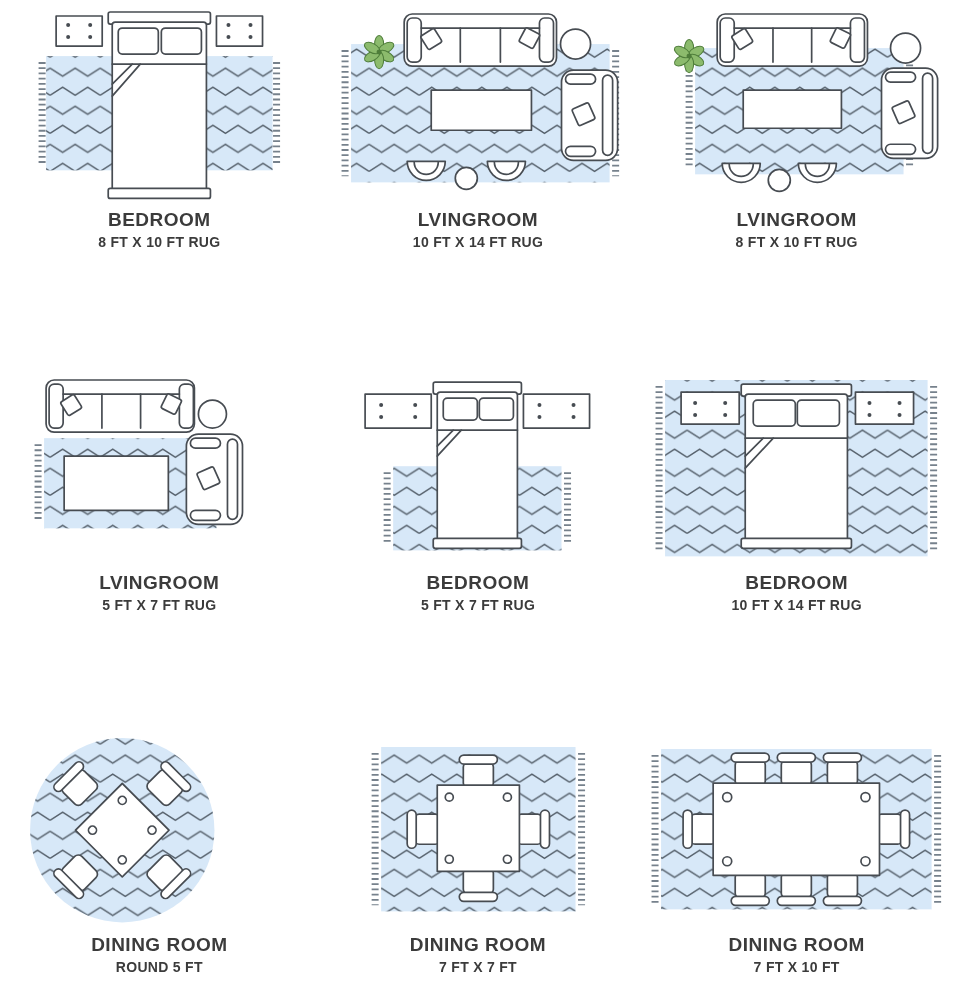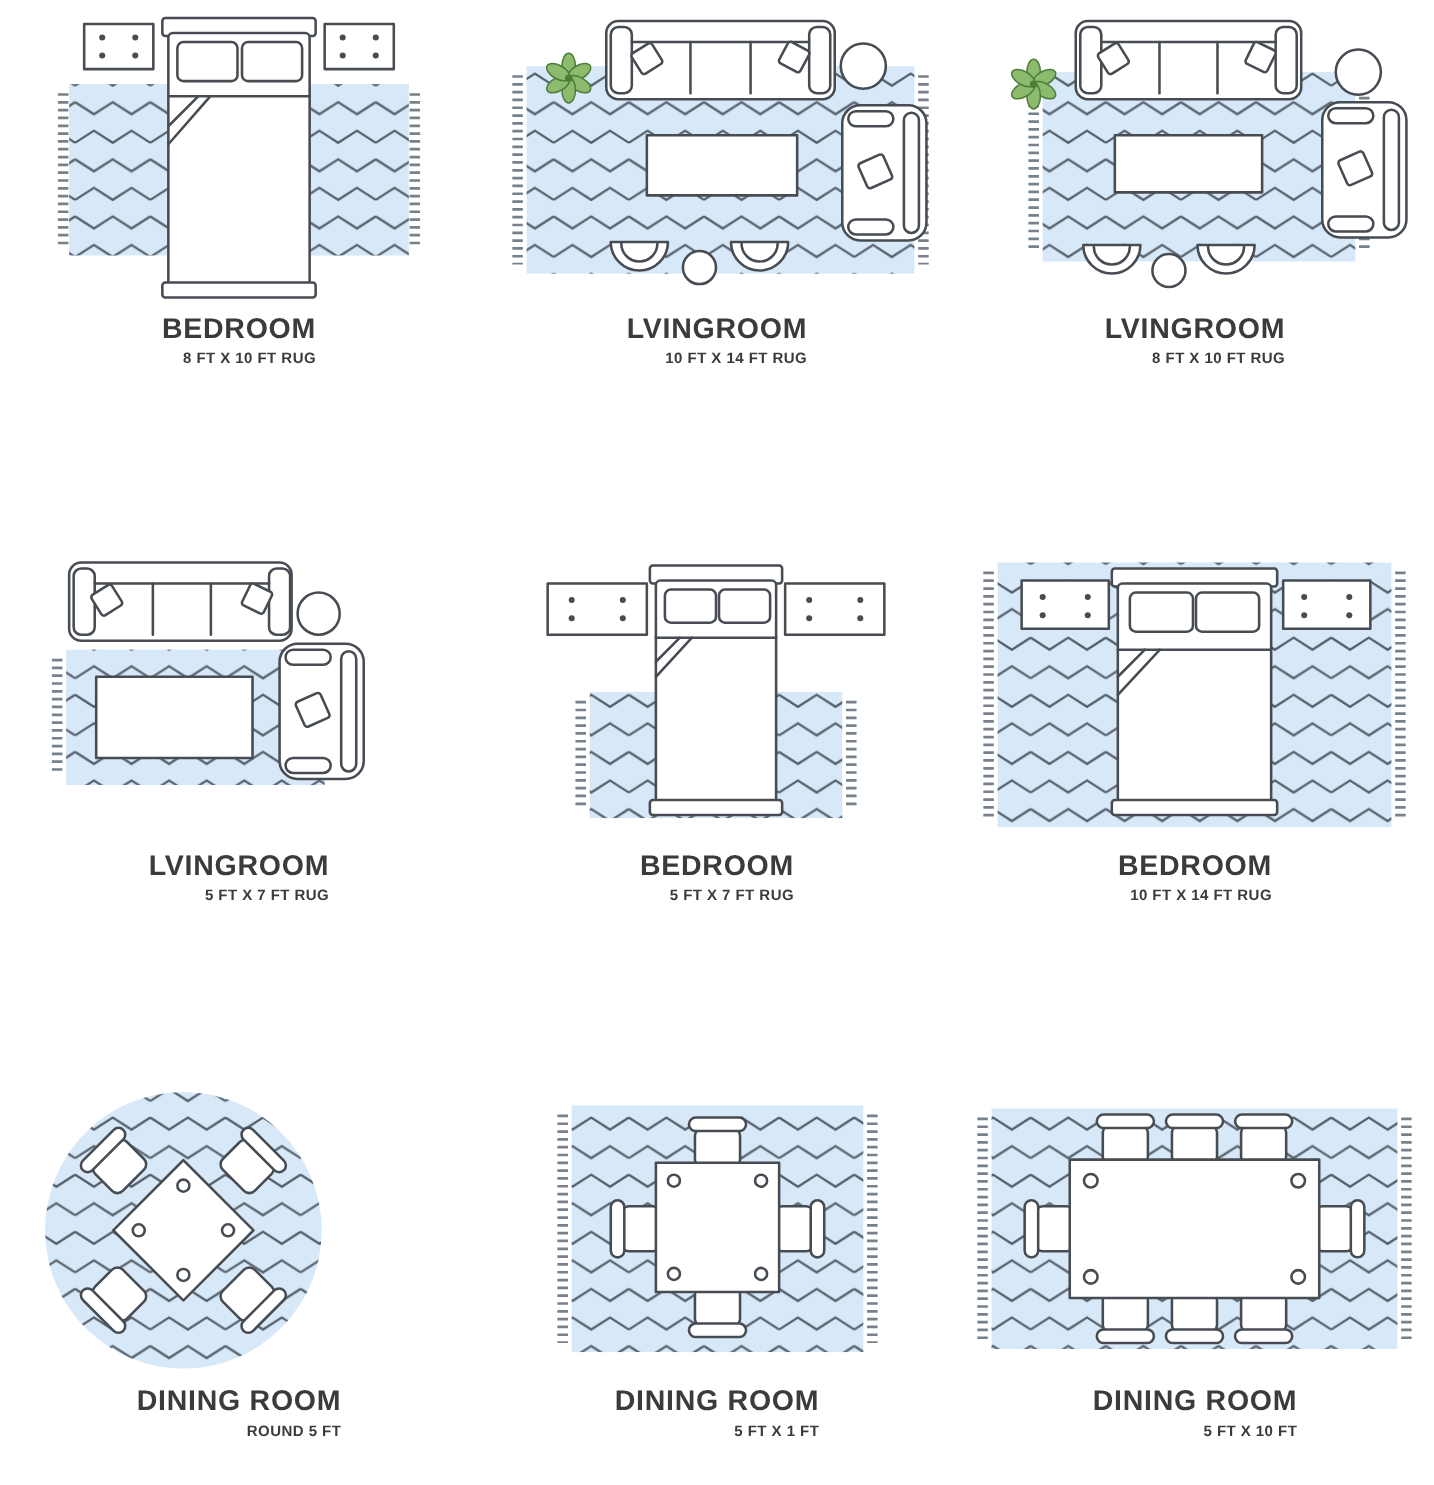--- a/index.html
+++ b/index.html
@@ -11,23 +11,23 @@
     overflow: hidden;
   }
   .grid {
     display: grid;
     grid-template-columns: repeat(3, 1fr);
     row-gap: 120px;
     padding-top: 8px;
   }
   .cell { display: flex; flex-direction: column; align-items: center; margin: 0; }
   .cell svg { width: 100%; height: auto; display: block; }
-  .caption { text-align: right; margin-top: 6px; }
+  .caption { text-align: center; margin-top: 6px; }
   .room-title { font-size: 19px; font-weight: 700; color: #3b3b3b; letter-spacing: .5px; }
-  .room-size  { font-size: 10px; font-weight: 700; color: #3b3b3b; letter-spacing: .3px; margin-top: 3px; }
+  .room-size  { font-size: 14px; font-weight: 700; color: #3b3b3b; letter-spacing: .3px; margin-top: 3px; }
 
   
   .rug { fill: #d7e8f8; }
   .zg  { fill: none; stroke: #55606b; stroke-width: 1.5; }
   .fr  { fill: none; stroke: #76818c; stroke-width: 7; stroke-dasharray: 1.8 3.4; }
   .f   { fill: #fff; stroke: #474c52; stroke-width: 1.7; stroke-linejoin: round; }
   .ln  { fill: none; stroke: #474c52; stroke-width: 1.7; stroke-linecap: round; stroke-linejoin: round; }
   .dot { fill: #474c52; stroke: none; }
   .leaf{ fill: #8cbb6d; stroke: #4e7d3a; stroke-width: 1; }
   .pcen{ fill: #4e7d3a; stroke: none; }
@@ -408,21 +408,21 @@
       <g>
         <rect class="f" x="118" y="52" width="82" height="86"></rect>
         <circle class="f" cx="130" cy="64" r="4"></circle>
         <circle class="f" cx="188" cy="64" r="4"></circle>
         <circle class="f" cx="130" cy="126" r="4"></circle>
         <circle class="f" cx="188" cy="126" r="4"></circle>
       </g>
     </svg>
     <figcaption class="caption">
       <div class="room-title">DINING ROOM</div>
-      <div class="room-size">5 FT X 1 FT</div>
+      <div class="room-size">7 FT X 7 FT</div>
     </figcaption>
   </figure>
 
   <figure class="cell">
     <svg viewBox="0 0 318 195">
       <defs>
         <pattern id="zz8" width="50" height="38" patternUnits="userSpaceOnUse">
           <path class="zg" d="M0 11 L12.5 3 L25 11 L37.5 3 L50 11"></path>
           <path class="zg" d="M0 22 L12.5 30 L25 22 L37.5 30 L50 22"></path>
         </pattern>
@@ -468,17 +468,17 @@
       <g>
         <rect class="f" x="76" y="50" width="166" height="92"></rect>
         <circle class="f" cx="90" cy="64" r="4.5"></circle>
         <circle class="f" cx="228" cy="64" r="4.5"></circle>
         <circle class="f" cx="90" cy="128" r="4.5"></circle>
         <circle class="f" cx="228" cy="128" r="4.5"></circle>
       </g>
     </svg>
     <figcaption class="caption">
       <div class="room-title">DINING ROOM</div>
-      <div class="room-size">5 FT X 10 FT</div>
+      <div class="room-size">7 FT X 10 FT</div>
     </figcaption>
   </figure>
 
 </div>
 
 </body></html>

